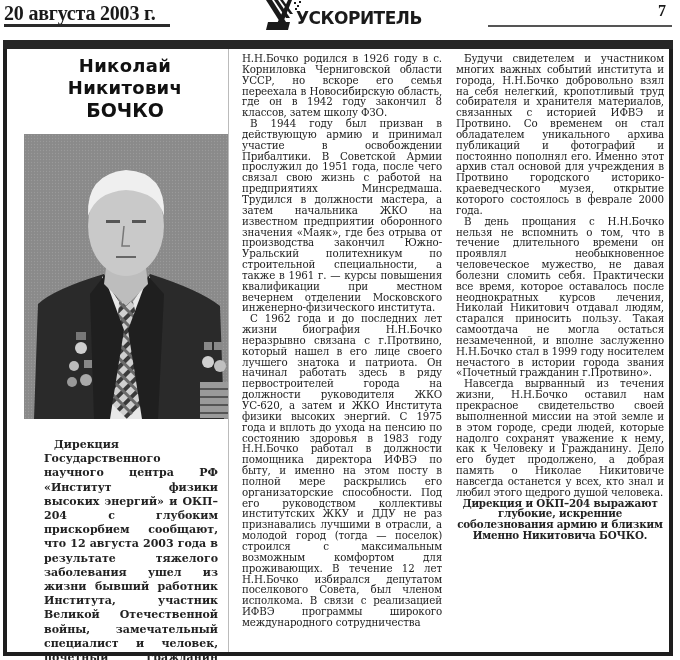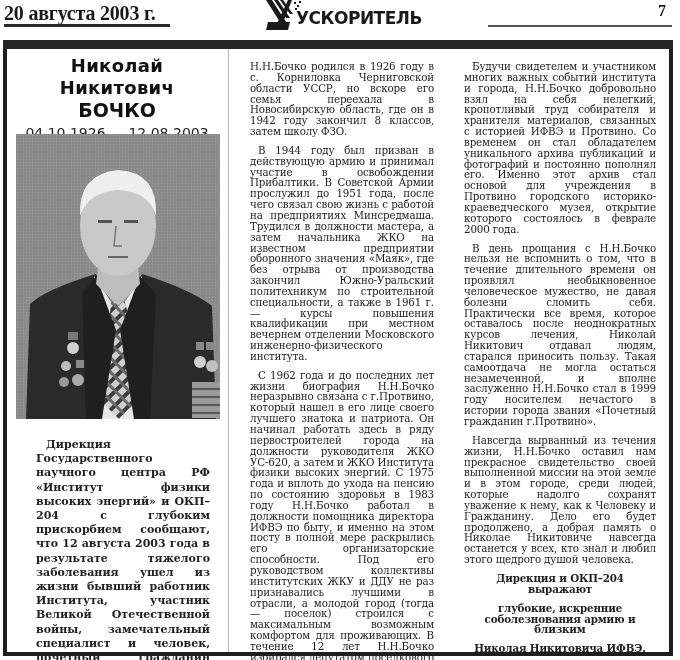--- a/index.html
+++ b/index.html
@@ -36,21 +36,21 @@
   .frame {
     position: absolute; left: 3px; top: 40px; width: 670px; height: 616px;
     border: 4px solid #1e1e1e; box-sizing: border-box;
   }
   .frame-top {
     position: absolute; left: 3px; top: 40px; width: 670px; height: 9px;
     background: #262626;
   }
 
   .col1 {
-    position: absolute; left: 8px; top: 49px; width: 218px; height: 570px;
+    position: absolute; left: 16px; top: 49px; width: 218px; height: 570px;
   }
   .name-line {
     text-align: center; font-family: "DejaVu Sans", sans-serif; font-weight: bold;
     font-size: 18px; line-height: 22px; color: #111; margin-top: 6px;
     letter-spacing: 0.3px; word-spacing: 8px;
   }
   .surname {
     text-align: center; font-family: "DejaVu Sans", sans-serif; font-weight: bold;
     font-size: 19px; line-height: 22px; color: #111;
   }
@@ -77,21 +77,21 @@
   .col2 {
     position: absolute; left: 242px; top: 53px; width: 200px;
     font-family: "DejaVu Serif", serif; font-size: 10.3px; line-height: 10.85px;
     color: #222; text-align: justify; letter-spacing: -0.15px;
   }
   .col3 {
     position: absolute; left: 456px; top: 53px; width: 208px;
     font-family: "DejaVu Serif", serif; font-size: 10.3px; line-height: 10.85px;
     color: #222; text-align: justify; letter-spacing: -0.15px;
   }
-  .col2 p, .col3 p { margin: 8px; text-indent: 8px; }
+  .col2 p, .col3 p { margin: 0; text-indent: 8px; }
   .col2 p.first, .col3 p.first { text-indent: 0; }
   .col3 .closing { text-align: center; text-indent: 0; font-weight: bold; }
 </style>
 </head>
 <body>
 
 <div class="masthead">
   <div class="date">20 августа 2003 г.</div>
   <div class="date-rule"></div>
   <div class="logo">
@@ -113,21 +113,20 @@
   <div class="page-num">7</div>
   <div class="num-rule"></div>
 </div>
 
 <div class="frame"></div>
 <div class="frame-top"></div>
 
 <div class="col1">
   <div class="name-line">Николай Никитович</div>
   <div class="surname">БОЧКО</div>
-  <div class="dates">04.10.1926 — 12.08.2003</div>
 
   <div class="photo">
     <svg width="204" height="285" viewBox="0 0 204 285">
       <defs>
         <pattern id="dots" width="3" height="3" patternUnits="userSpaceOnUse">
           <rect width="3" height="3" fill="#8a8a8a"></rect>
           <circle cx="1.5" cy="1.5" r="0.7" fill="#9a9a9a"></circle>
         </pattern>
         <pattern id="tie" width="10" height="10" patternUnits="userSpaceOnUse" patternTransform="rotate(45)">
           <rect width="10" height="10" fill="#cfcfcf"></rect>
@@ -194,14 +193,14 @@
   <p>В 1944 году был призван в действующую армию и принимал участие в освобождении Прибалтики. В Советской Армии прослужил до 1951 года, после чего связал свою жизнь с работой на предприятиях Минсредмаша. Трудился в должности мастера, а затем начальника ЖКО на известном предприятии оборонного значения «Маяк», где без отрыва от производства закончил Южно-Уральский политехникум по строительной специальности, а также в 1961 г. — курсы повышения квалификации при местном вечернем отделении Московского инженерно-физического института.</p>
   <p>С 1962 года и до последних лет жизни биография Н.Н.Бочко неразрывно связана с г.Протвино, который нашел в его лице своего лучшего знатока и патриота. Он начинал работать здесь в ряду первостроителей города на должности руководителя ЖКО УС-620, а затем и ЖКО Института физики высоких энергий. С 1975 года и вплоть до ухода на пенсию по состоянию здоровья в 1983 году Н.Н.Бочко работал в должности помощника директора ИФВЭ по быту, и именно на этом посту в полной мере раскрылись его организаторские способности. Под его руководством коллективы институтских ЖКУ и ДДУ не раз признавались лучшими в отрасли, а молодой город (тогда — поселок) строился с максимальным возможным комфортом для проживающих. В течение 12 лет Н.Н.Бочко избирался депутатом поселкового Совета, был членом исполкома. В связи с реализацией ИФВЭ программы широкого международного сотрудничества</p>
 </div>
 
 <div class="col3">
   <p>Будучи свидетелем и участником многих важных событий института и города, Н.Н.Бочко добровольно взял на себя нелегкий, кропотливый труд собирателя и хранителя материалов, связанных с историей ИФВЭ и Протвино. Со временем он стал обладателем уникального архива публикаций и фотографий и постоянно пополнял его. Именно этот архив стал основой для учреждения в Протвино городского историко-краеведческого музея, открытие которого состоялось в феврале 2000 года.</p>
   <p>В день прощания с Н.Н.Бочко нельзя не вспомнить о том, что в течение длительного времени он проявлял необыкновенное человеческое мужество, не давая болезни сломить себя. Практически все время, которое оставалось после неоднократных курсов лечения, Николай Никитович отдавал людям, старался приносить пользу. Такая самоотдача не могла остаться незамеченной, и вполне заслуженно Н.Н.Бочко стал в 1999 году носителем нечастого в истории города звания «Почетный гражданин г.Протвино».</p>
   <p>Навсегда вырванный из течения жизни, Н.Н.Бочко оставил нам прекрасное свидетельство своей выполненной миссии на этой земле и в этом городе, среди людей, которые надолго сохранят уважение к нему, как к Человеку и Гражданину. Дело его будет продолжено, а добрая память о Николае Никитовиче навсегда останется у всех, кто знал и любил этого щедрого душой человека.</p>
   <p class="closing">Дирекция и ОКП–204 выражают</p>
   <p class="closing">глубокие, искренние соболезнования армию и близким</p>
-  <p class="closing">Николая Никитовича ИФВЭ.</p>
+  <p class="closing">Именно Никитовича БОЧКО.</p>
 </div>
 
 </body></html>

